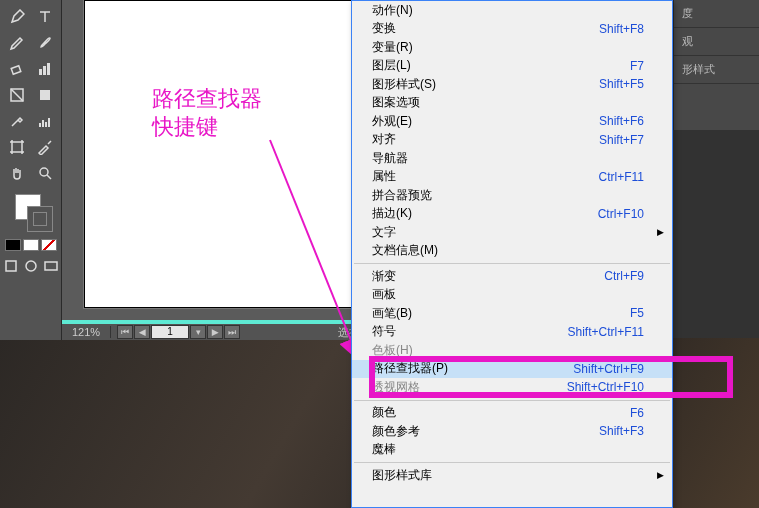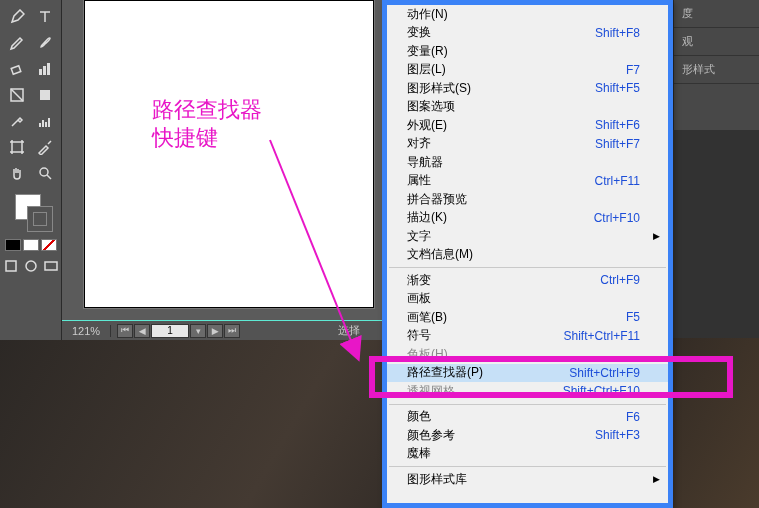--- a/index.html
+++ b/index.html
@@ -60,53 +60,53 @@
   }
   .canvas {
     position: absolute; left: 22px; top: 0;
     width: 290px; height: 308px;
     background: #fff;
     border: 1px solid #000;
     box-shadow: 0 0 0 1px #777;
   }
   .status-bar {
     position: absolute; left: 0; bottom: 0; height: 20px; width: 100%;
-    background: #535353; border-top: 1px solid #5eead4;
+    background: #535353; border-top: 4px solid #5eead4;
     display: flex; align-items: center;
     color: #ccc; font-size: 11px;
   }
   .zoom { padding: 0 10px; border-right: 1px solid #333; }
   .pager { display: flex; align-items: center; gap: 1px; padding-left: 6px; }
   .pg-btn { width: 16px; height: 14px; background: #6a6a6a; border: 1px solid #333; color:#ccc; display:flex;align-items:center;justify-content:center; font-size:9px;}
   .pg-input { width: 38px; height: 14px; background: #e7e7e7; border: 1px solid #333; font-size:10px; color:#000; text-align:center;}
   .status-right { margin-left: auto; padding-right: 24px;}
 
   
   .annotation {
-    position: absolute; left: 152px; top: 96px;
+    position: absolute; left: 152px; top: 85px;
     color: #e816c7; font-size: 22px; line-height: 28px;
     pointer-events: none;
   }
   .arrow-svg { position:absolute; left:0; top:0; pointer-events:none;}
 
   
   .right-panels {
     position: absolute; right: 0; top: 0; width: 86px; height: 130px;
     background: #484848;
     border-left: 1px solid #2a2a2a;
     color: #bbb; font-size: 11px;
   }
   .rp-row{padding:6px 8px;border-bottom:1px solid #333;}
 
   
   .menu {
     position: absolute; right: 86px; top: 0;
-    width: 291px; height: 508px;
+    width: 322px; height: 508px;
     background: #f0f0f0;
-    border: 5px solid #3b82f6;
+    border: 1px solid #3b82f6;
     color: #000;
     font-size: 12px;
     box-shadow: 2px 2px 6px rgba(0,0,0,0.3);
     z-index: 50;
   }
   .menu-item {
     display: flex; align-items: center;
     padding: 0 28px 0 20px;
     height: 18.5px;
     cursor: default;

